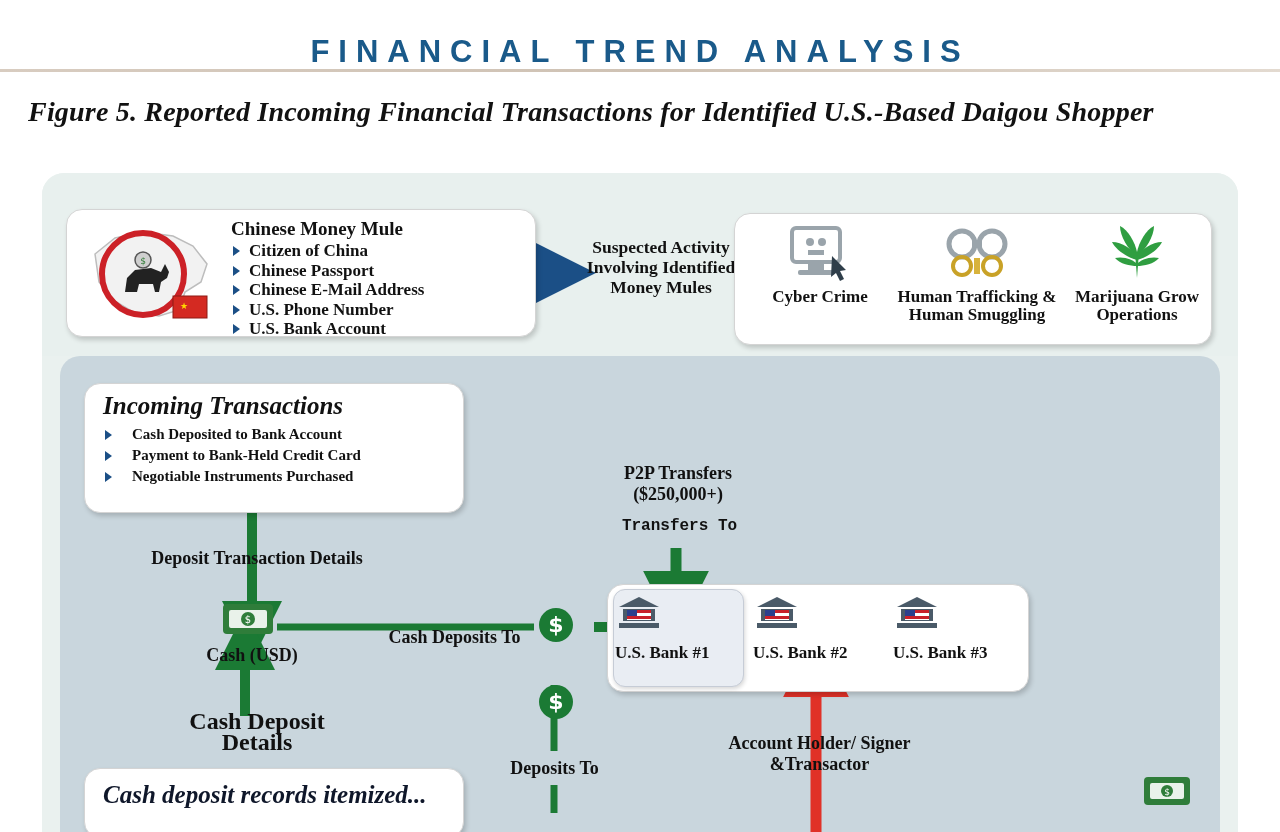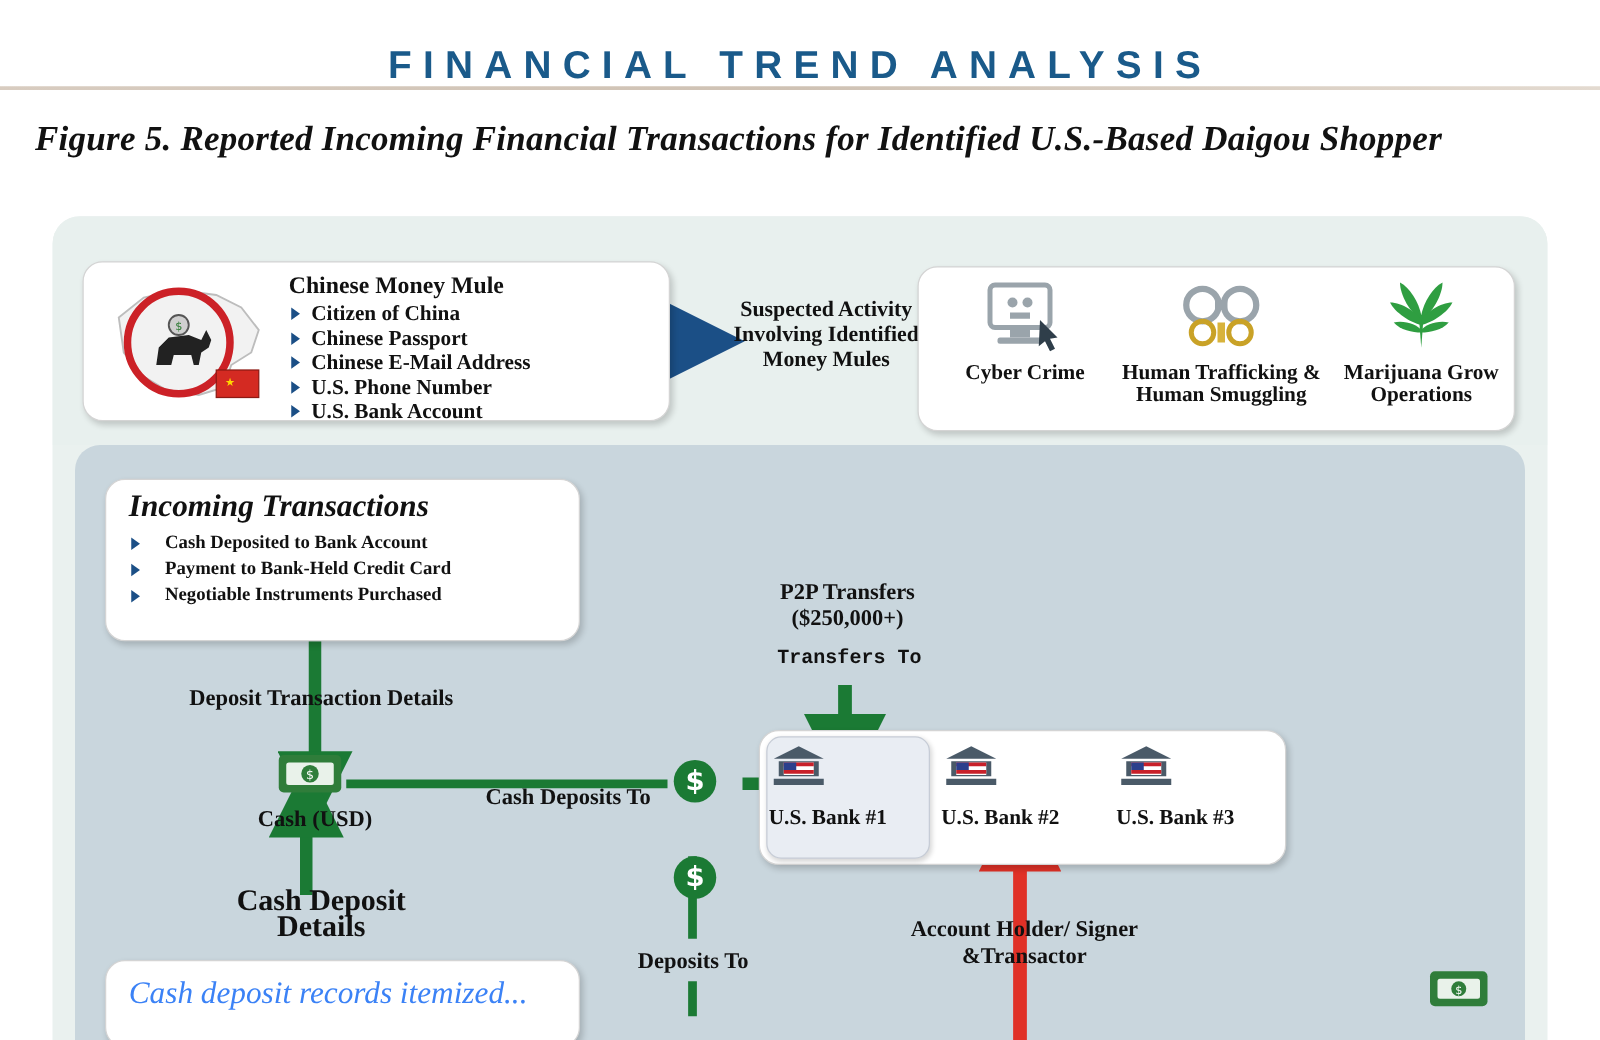--- a/index.html
+++ b/index.html
@@ -154,21 +154,21 @@
     background: #e9edf3;
     border: 1px solid #c6ccd6;
     border-radius: 12px;
     box-shadow: 1px 2px 4px rgba(0,0,0,0.16);
   }
 
   
   .card-partial { top: 595px; left: 42px; width: 380px; height: 70px; }
   .partial-text {
     font-family: "Liberation Serif", serif;
-    font-style: italic; font-weight: normal; font-size: 25px; color: #3b82f6;
+    font-style: italic; font-weight: bold; font-size: 25px; color: #0f172a;
     margin: 12px 0 0 18px; white-space: nowrap;
   }
 
   
   .lbl {
     position: absolute;
     font-family: "Liberation Serif", serif;
     font-weight: bold;
     color: #111;
     text-align: center;

